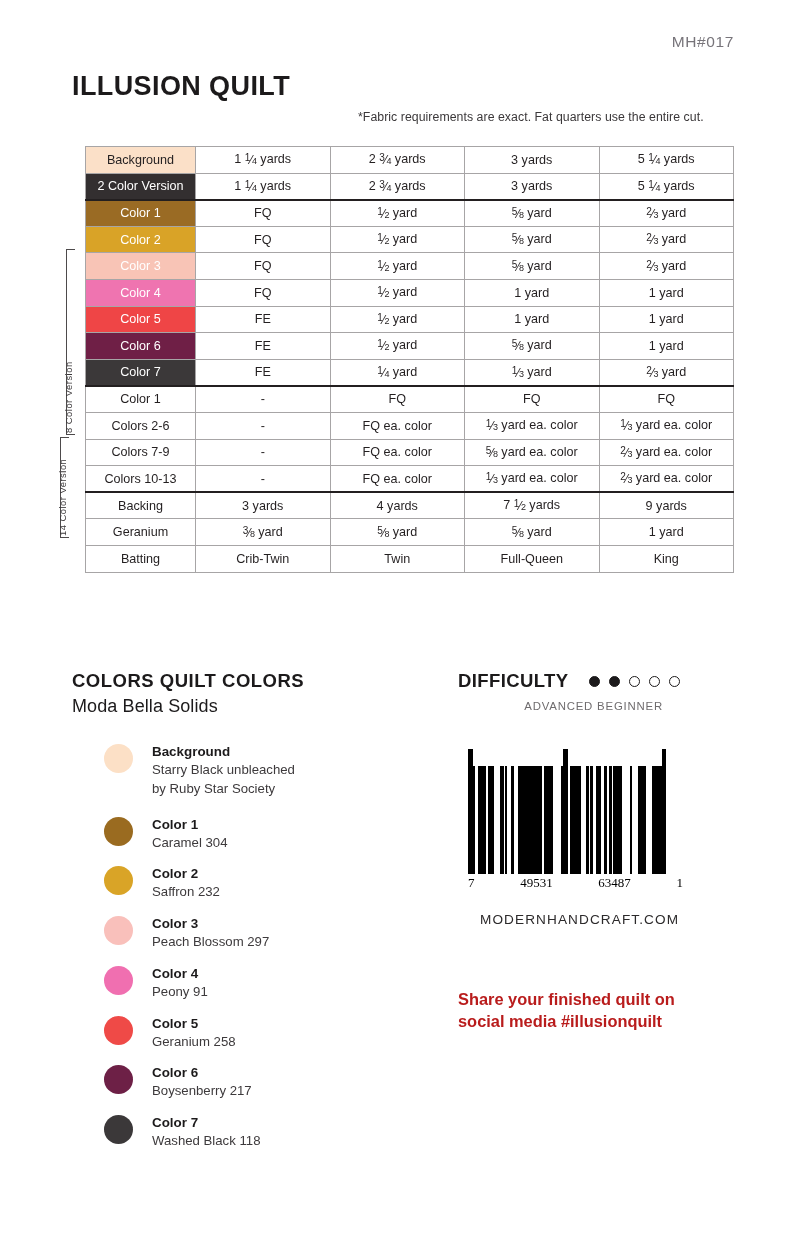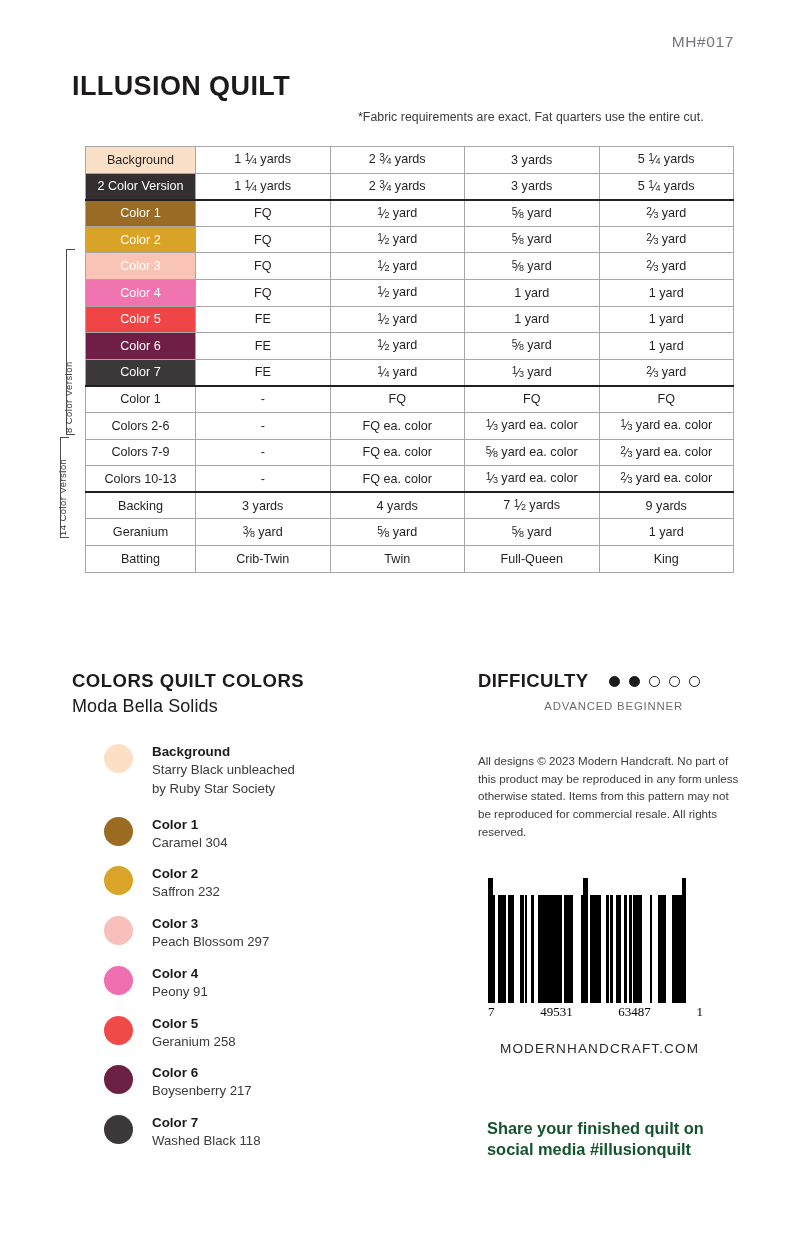--- a/index.html
+++ b/index.html
@@ -175,21 +175,21 @@
   }
   .sw-desc {
     font-size: 13.2px;
     color: #3d3a3c;
     line-height: 1.42;
   }
 
   
   .right-col {
     position: absolute;
-    left: 478px;
+    left: 458px;
     top: 670px;
     width: 262px;
   }
   .diff-head {
     display: flex;
     align-items: center;
   }
   .diff-head h2 {
     font-size: 18.5px;
     font-weight: bold;
@@ -242,25 +242,25 @@
   .site {
     margin-top: 21px;
     margin-left: 22px;
     font-size: 13.6px;
     letter-spacing: 1.1px;
     color: #2c2a2b;
   }
 
   .share {
     margin-top: 62px;
-    margin-left: 9px;
+    margin-left: 0;
     font-size: 16.4px;
     font-weight: bold;
     line-height: 1.32;
-    color: #14532d;
+    color: #b91c1c;
   }
 </style>
 </head>
 <body>
 
 <div class="page-code">MH#017</div>
 <h1 class="title">ILLUSION QUILT</h1>
 <div class="note">*Fabric requirements are exact. Fat quarters use the entire cut.</div>
 
 <div class="bracket" id="bracket-8"></div>
@@ -465,21 +465,20 @@
     <div class="dots" id="diff-dots">
         <div class="d on"></div>
         <div class="d on"></div>
         <div class="d"></div>
         <div class="d"></div>
         <div class="d"></div>
       </div>
   </div>
   <div class="diff-level">ADVANCED BEGINNER</div>
 
-  <div class="copyright">All designs © 2023 Modern Handcraft. No part of this product may be reproduced in any form unless otherwise stated. Items from this pattern may not be reproduced for commercial resale. All rights reserved.</div>
 
   <div class="barcode-box">
     <div class="bars" id="bars">
         <span style="width: 1.6px; height: 125px; background: rgb(0, 0, 0);"></span>
         <span style="width: 1.6px; height: 125px; background: rgb(0, 0, 0);"></span>
         <span style="width: 1.6px; height: 125px; background: rgb(0, 0, 0);"></span>
         <span style="width: 2.6px; height: 108px; background: rgb(0, 0, 0);"></span>
         <span style="width: 2.6px; height: 108px; background: transparent;"></span>
         <span style="width: 1.6px; height: 108px; background: rgb(0, 0, 0);"></span>
         <span style="width: 1.6px; height: 108px; background: rgb(0, 0, 0);"></span>

